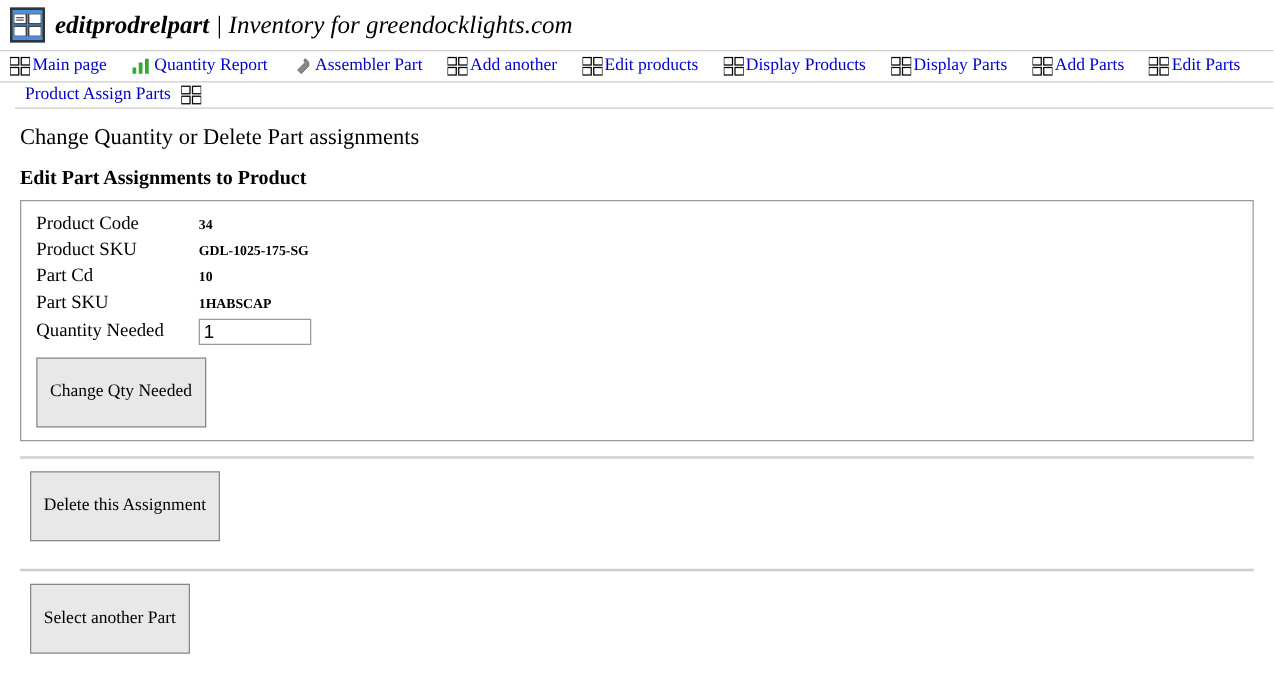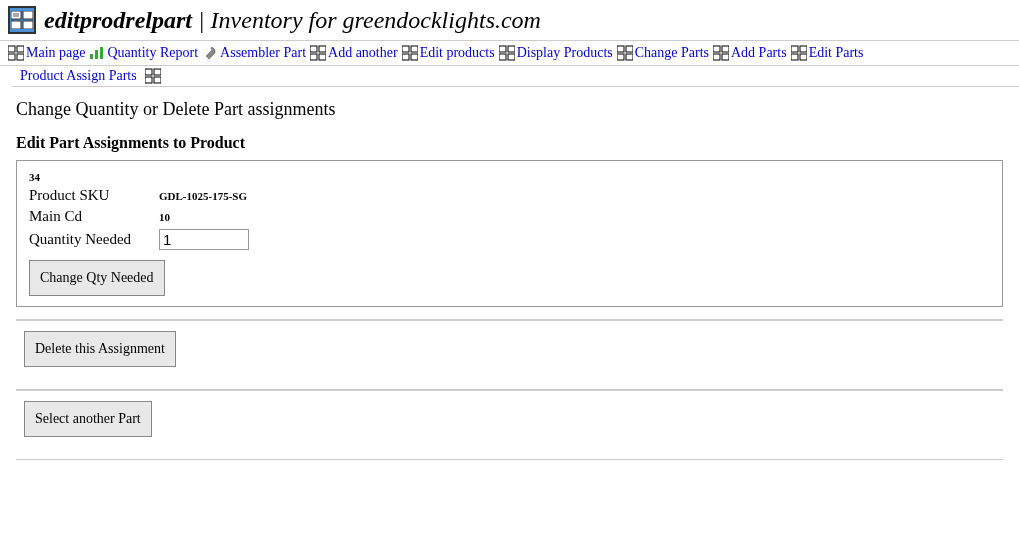--- a/index.html
+++ b/index.html
@@ -22,34 +22,34 @@
       border: 2px solid #333;
       display: inline-flex;
       align-items: center;
       justify-content: center;
       margin-right: 8px;
       font-size: 10px;
       color: #fff;
       flex-shrink: 0;
     }
     #header h1 {
-      font-size: 24px;
+      font-size: 20px;
       font-weight: normal;
       font-style: italic;
     }
     #header h1 strong {
       font-style: italic;
       font-weight: bold;
     }
     #nav {
       padding: 4px 8px;
       display: flex;
       flex-wrap: wrap;
       align-items: center;
-      gap: 0;
+      gap: 16px;
       border-bottom: 1px solid #ccc;
     }
     .nav-item {
       display: inline-flex;
       align-items: center;
       gap: 2px;
       color: #00c;
       text-decoration: none;
       font-size: 14px;
       margin-right: 4px;
@@ -105,21 +105,21 @@
       padding: 1px 3px;
       width: 90px;
     }
     .action-row {
       border-top: 1px solid #ccc;
       padding: 10px 8px;
       margin-bottom: 12px;
     }
     button {
       font-size: 14px;
-      padding: 9px 10px;
+      padding: 19px 10px;
       cursor: pointer;
       background: #e8e8e8;
       border: 1px solid #888;
       font-family: inherit;
     }
     .divider {
       border: none;
       border-top: 1px solid #ccc;
       margin: 0;
     }
@@ -200,21 +200,21 @@
     <span>Display Products</span>
   </a>
 
   <a class="nav-item">
     <svg class="nav-icon" viewBox="0 0 16 14">
       <rect x="0" y="0" width="7" height="6" fill="none" stroke="#000" stroke-width="1"></rect>
       <rect x="9" y="0" width="7" height="6" fill="none" stroke="#000" stroke-width="1"></rect>
       <rect x="0" y="8" width="7" height="6" fill="none" stroke="#000" stroke-width="1"></rect>
       <rect x="9" y="8" width="7" height="6" fill="none" stroke="#000" stroke-width="1"></rect>
     </svg>
-    <span>Change Parts</span>
+    <span>Display Parts</span>
   </a>
 
   <a class="nav-item">
     <svg class="nav-icon" viewBox="0 0 16 14">
       <rect x="0" y="0" width="7" height="6" fill="none" stroke="#000" stroke-width="1"></rect>
       <rect x="9" y="0" width="7" height="6" fill="none" stroke="#000" stroke-width="1"></rect>
       <rect x="0" y="8" width="7" height="6" fill="none" stroke="#000" stroke-width="1"></rect>
       <rect x="9" y="8" width="7" height="6" fill="none" stroke="#000" stroke-width="1"></rect>
     </svg>
     <span>Add Parts</span>
@@ -245,33 +245,38 @@
   </a>
 </div>
 
 <div id="content">
   <div id="change-title">Change Quantity or Delete Part assignments</div>
   <div id="section-title">Edit Part Assignments to Product</div>
 
   <div id="assignment-box">
 
     <div class="field-row">
+      <span class="field-label">Product Code</span>
       <span class="field-value">34</span>
     </div>
 
     <div class="field-row">
       <span class="field-label">Product SKU</span>
       <span class="field-value">GDL-1025-175-SG</span>
     </div>
 
     <div class="field-row">
-      <span class="field-label">Main Cd</span>
+      <span class="field-label">Part Cd</span>
       <span class="field-value">10</span>
     </div>
 
+    <div class="field-row">
+      <span class="field-label">Part SKU</span>
+      <span class="field-value">1HABSCAP</span>
+    </div>
 
     <div class="field-row">
       <span class="field-label">Quantity Needed</span>
       <input class="qty-input" type="text" value="1" style="">
     </div>
 
     <div style="margin-top: 10px;">
       <button>Change Qty Needed</button>
     </div>
   </div>

